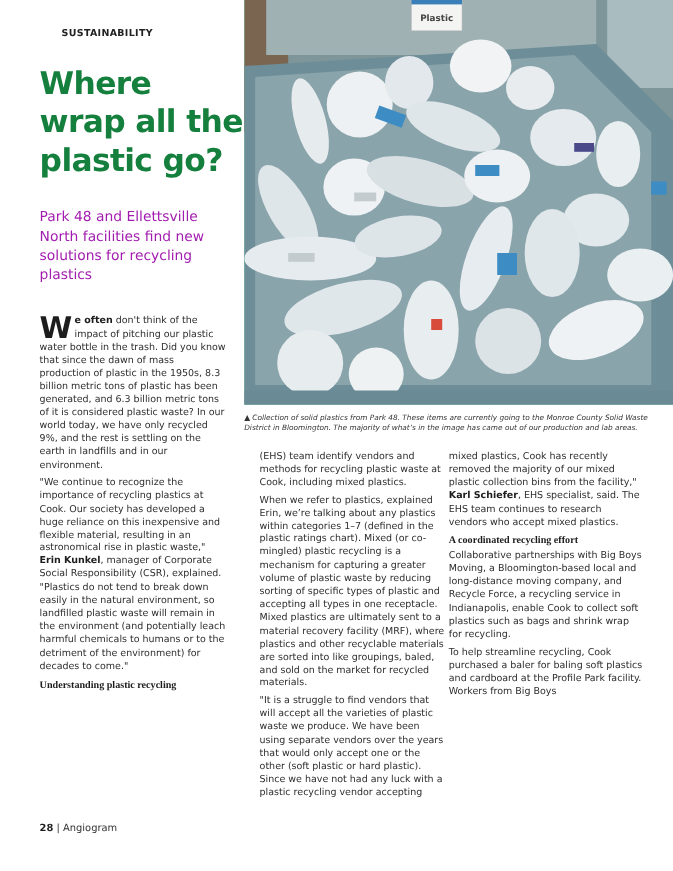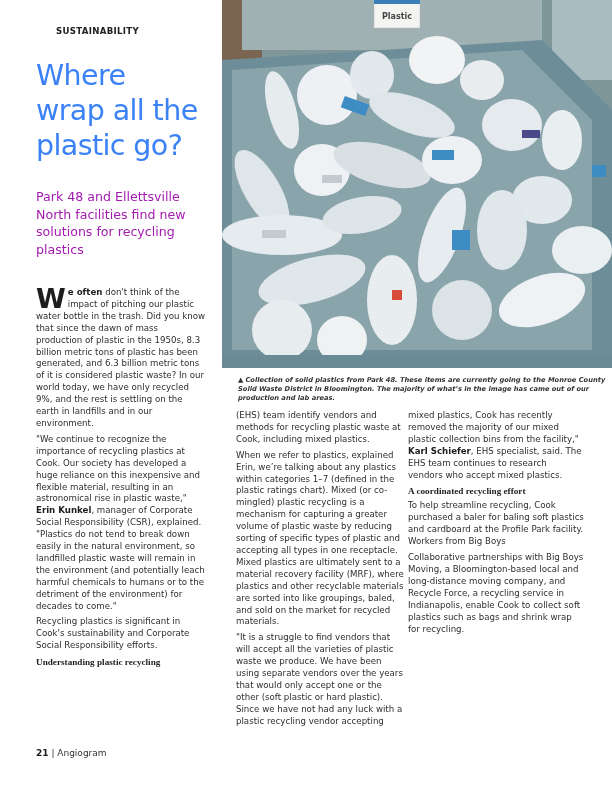--- a/index.html
+++ b/index.html
@@ -2,30 +2,30 @@
 <html><head>
 <meta charset="utf-8">
 <style>
   html, body { margin: 0; padding: 0; background: #ffffff; }
   body { width: 612px; height: 792px; position: relative; overflow: hidden;
          font-family: "DejaVu Sans", sans-serif; color: #2a2a2a; }
 
   .section-label { position: absolute; left: 36px; top: 26px; font-size: 8.6px; font-weight: bold;
          letter-spacing: 0.3px; color: #222; margin-left: 20px; }
   .headline { position: absolute; left: 36px; top: 58px; width: 186px; font-size: 28.5px; line-height: 35px;
-         font-weight: normal; color: #3b82f6; letter-spacing: -0.6px; margin: 0; }
+         font-weight: bold; color: #15803d; letter-spacing: -0.6px; margin: 0; }
   .deck { position: absolute; left: 36px; top: 188px; width: 180px; font-size: 12.6px; line-height: 17.6px;
          color: #a21caf; }
 
   .photo { position: absolute; left: 222px; top: 0; width: 390px; height: 368px; overflow: hidden;
          background: #86efac; }
   .photo svg { display: block; width: 100%; height: 100%; }
 
-  .caption { position: absolute; left: 238px; top: 376px; width: 370px; font-size: 6.7px; line-height: 9px;
-         font-style: italic; color: #333; font-weight: bold; }
+  .caption { position: absolute; left: 222px; top: 376px; width: 370px; font-size: 6.7px; line-height: 9px;
+         font-style: italic; color: #333; }
   .caption .tri { font-style: normal; font-size: 7px; margin-right: 2px; }
 
   .col { position: absolute; top: 287px; font-size: 8.65px; line-height: 11.9px; color: #2e2e2e; }
   .col p { margin: 0 0 4px 0; }
   .col h3 { margin: 0 0 3px 0; font-size: 9.2px; line-height: 12px; font-weight: bold; color: #1d1d1d; font-family: Liberation Serif, serif; }
   .col1 { left: 36px; width: 170px; }
   .col2 { left: 222px; width: 170px; top: 410px; margin-left: 14px; }
   .col3 { left: 408px; width: 176px; top: 410px; }
   .dropcap { float: left; font-size: 27px; line-height: 22px; font-weight: bold; color: #1d1d1d;
          margin: 1px 2px 0 0; }
@@ -101,34 +101,33 @@
   <span class="tri">▲</span><span>Collection of solid plastics from Park 48. These items are currently going to the Monroe County Solid Waste District in Bloomington. The majority of what’s in the image has came out of our production and lab areas.</span>
 </div>
 
 <div class="col col1">
   <p>
     <span class="dropcap">W</span><span class="b">e often</span><span> don't think of the impact of pitching our plastic water bottle in the trash. Did you know that since the dawn of mass production of plastic in the 1950s, 8.3 billion metric tons of plastic has been generated, and 6.3 billion metric tons of it is considered plastic waste? In our world today, we have only recycled 9%, and the rest is settling on the earth in landfills and in our environment.</span>
   </p>
   <p>
     <span>"We continue to recognize the importance of recycling plastics at Cook. Our society has developed a huge reliance on this inexpensive and flexible material, resulting in an astronomical rise in plastic waste," </span><span class="b">Erin Kunkel</span><span>, manager of Corporate Social Responsibility (CSR), explained. "Plastics do not tend to break down easily in the natural environment, so landfilled plastic waste will remain in the environment (and potentially leach harmful chemicals to humans or to the detriment of the environment) for decades to come."</span>
   </p>
-  <p>Recycling plastics is significant in Cook's sustainability and Corporate Social Responsibility efforts.</p>
   <h3>Understanding plastic recycling</h3>
 </div>
 
 <div class="col col2">
   <p>(EHS) team identify vendors and methods for recycling plastic waste at Cook, including mixed plastics.</p>
   <p>When we refer to plastics, explained Erin, we’re talking about any plastics within categories 1–7 (defined in the plastic ratings chart). Mixed (or co-mingled) plastic recycling is a mechanism for capturing a greater volume of plastic waste by reducing sorting of specific types of plastic and accepting all types in one receptacle. Mixed plastics are ultimately sent to a material recovery facility (MRF), where plastics and other recyclable materials are sorted into like groupings, baled, and sold on the market for recycled materials.</p>
   <p>"It is a struggle to find vendors that will accept all the varieties of plastic waste we produce. We have been using separate vendors over the years that would only accept one or the other (soft plastic or hard plastic). Since we have not had any luck with a plastic recycling vendor accepting</p>
 </div>
 
 <div class="col col3">
   <p>
     <span>mixed plastics, Cook has recently removed the majority of our mixed plastic collection bins from the facility," </span><span class="b">Karl Schiefer</span><span>, EHS specialist, said. The EHS team continues to research vendors who accept mixed plastics.</span>
   </p>
   <h3>A coordinated recycling effort</h3>
+  <p>Collaborative partnerships with Big Boys Moving, a Bloomington-based local and long-distance moving company, and Recycle Force, a recycling service in Indianapolis, enable Cook to collect soft plastics such as bags and shrink wrap for recycling.</p>
   <p>To help streamline recycling, Cook purchased a baler for baling soft plastics and cardboard at the Profile Park facility. Workers from Big Boys</p>
-  <p>Collaborative partnerships with Big Boys Moving, a Bloomington-based local and long-distance moving company, and Recycle Force, a recycling service in Indianapolis, enable Cook to collect soft plastics such as bags and shrink wrap for recycling.</p>
 </div>
 
 <div class="footer">
-  <span class="num">21</span><span> | </span><span class="pub">Angiogram</span>
+  <span class="num">28</span><span> | </span><span class="pub">Angiogram</span>
 </div>
 
 </body></html>

